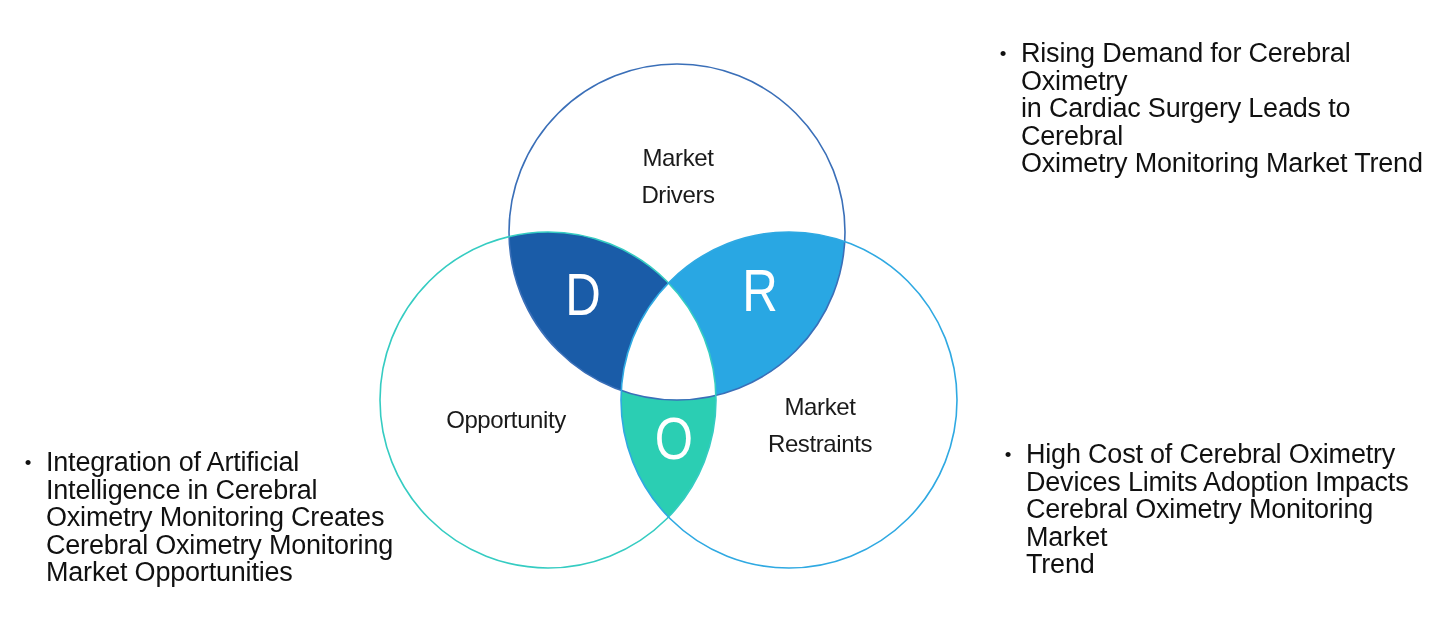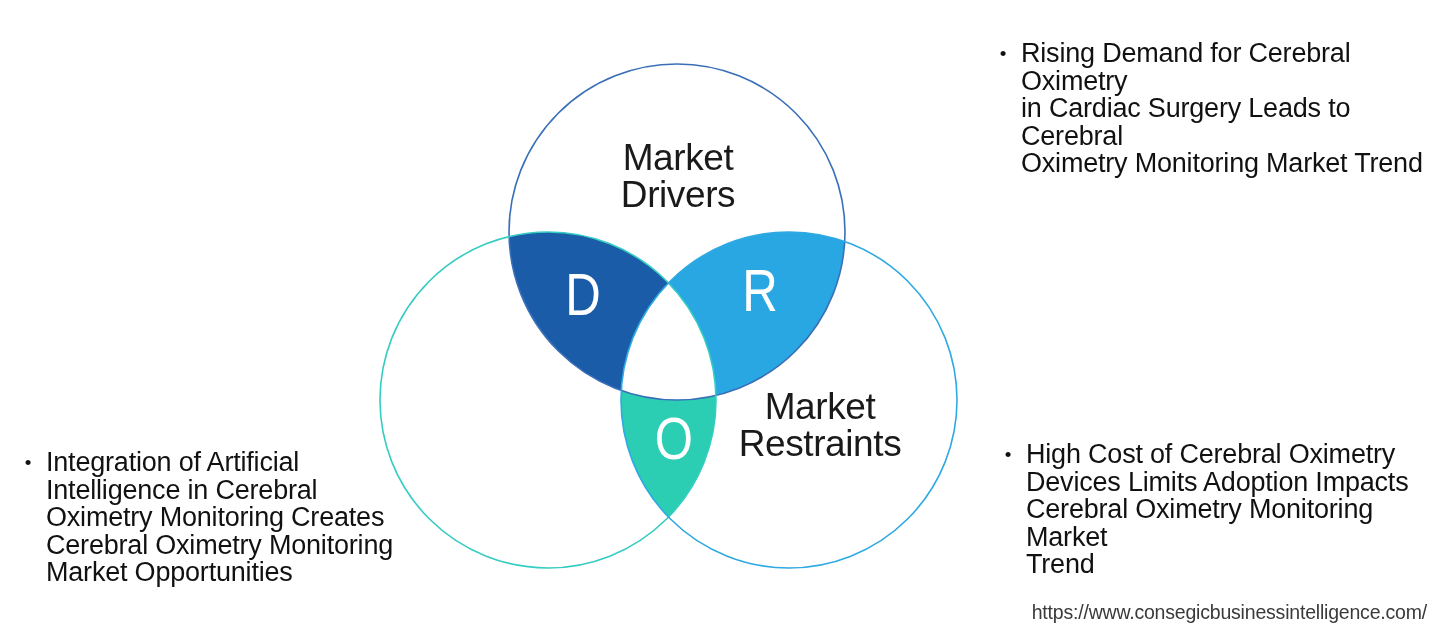--- a/index.html
+++ b/index.html
@@ -17,21 +17,21 @@
   }
   #venn-svg {
     position: absolute;
     left: 0;
     top: 0;
   }
   .circle-label {
     position: absolute;
     text-align: center;
     color: #1a1a1a;
-    font-size: 37px;
+    font-size: 24px;
     line-height: 37px;
     letter-spacing: -0.4px;
     white-space: pre-line;
   }
   #market-drivers-label   { left: 578px; top: 139px; width: 200px; }
   #opportunity-label      { left: 406px; top: 403px; width: 200px; line-height: 34px; }
   #market-restraints-label{ left: 720px; top: 388px; width: 200px; }
   .lens-letter {
     position: absolute;
     width: 70px;
@@ -111,20 +111,21 @@
       </g>
     </g>
 
     <circle cx="677" cy="232" r="168" fill="none" stroke-width="1.6" stroke="#3A6FB8"></circle>
     <circle cx="548" cy="400" r="168" fill="none" stroke-width="1.6" stroke="#35CCC2"></circle>
     <circle cx="789" cy="400" r="168" fill="none" stroke-width="1.6" stroke="#2FA9E2"></circle>
   </svg>
 
   <div class="circle-label" id="market-drivers-label">Market
 Drivers</div>
+  <div class="circle-label" id="opportunity-label">Opportunity</div>
   <div class="circle-label" id="market-restraints-label">Market
 Restraints</div>
 
   <div class="lens-letter" id="letter-d">D</div>
   <div class="lens-letter" id="letter-r">R</div>
   <div class="lens-letter" id="letter-o">O</div>
 
   <div class="note" id="note-driver">
     <span class="bullet">•</span>
     <span class="note-text">Rising Demand for Cerebral Oximetry
@@ -142,15 +143,14 @@
 
   <div class="note" id="note-opportunity">
     <span class="bullet">•</span>
     <span class="note-text">Integration of Artificial
 Intelligence in Cerebral
 Oximetry Monitoring Creates
 Cerebral Oximetry Monitoring
 Market Opportunities</span>
   </div>
 
-  <div id="source-url">https://www.consegicbusinessintelligence.com/</div>
 
 </div>
 
 </body></html>

